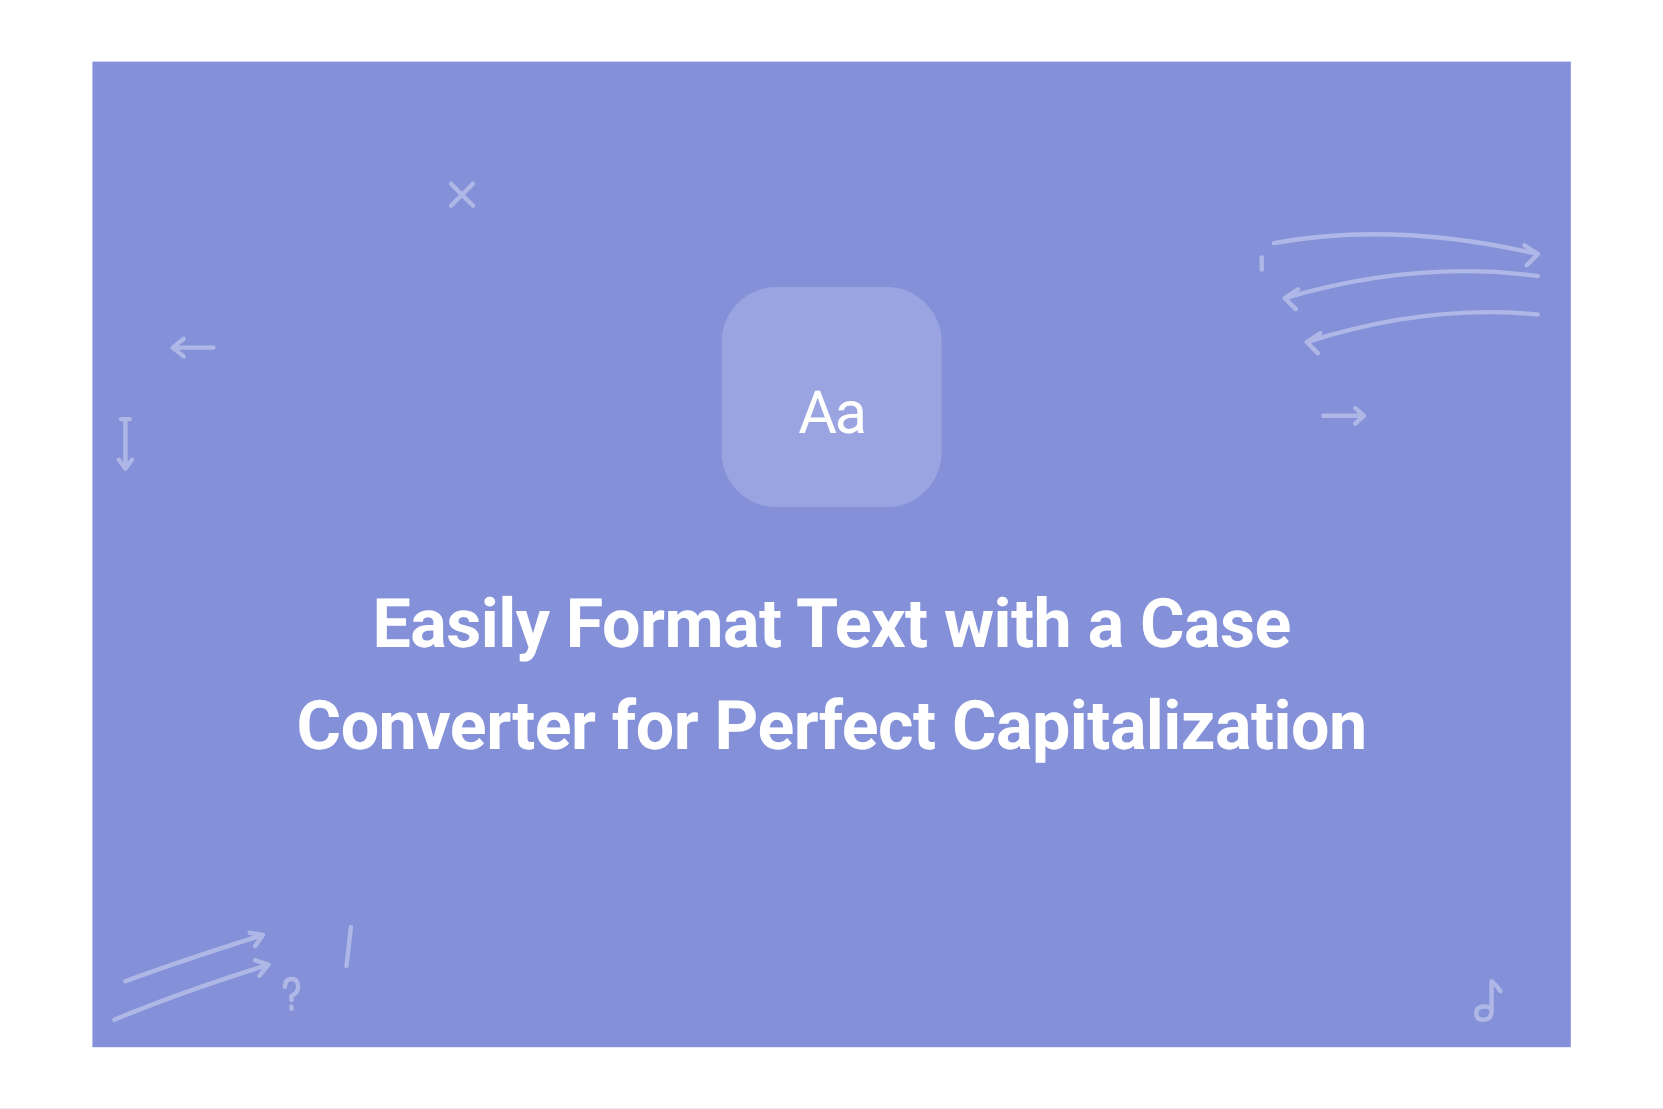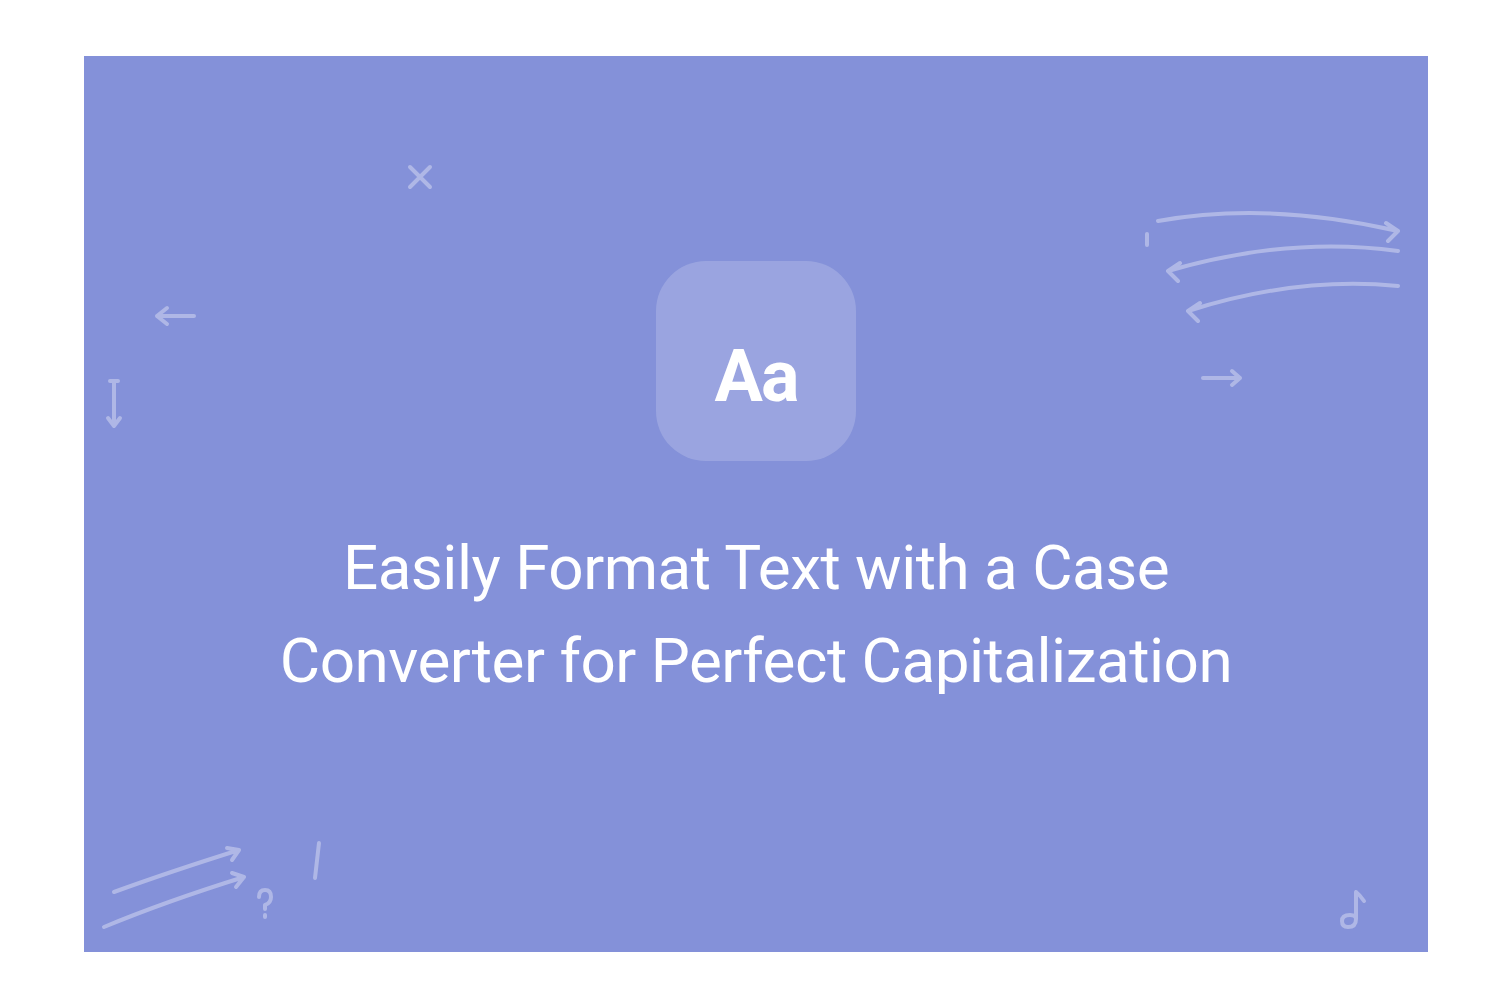--- a/index.html
+++ b/index.html
@@ -37,30 +37,30 @@
       border-radius: 50px;
       display: flex;
       align-items: center;
       justify-content: center;
       margin-bottom: 60px;
       margin-top: -40px;
     }
     
     .icon-text {
       color: #ffffff;
-      font-size: 72px;
-      font-weight: 700;
+      font-size: 54px;
+      font-weight: 400;
       letter-spacing: -2px;
       margin-top: 30px;
     }
     
     .headline {
       color: #ffffff;
       font-size: 62px;
-      font-weight: 400;
+      font-weight: 700;
       text-align: center;
       line-height: 1.5;
       max-width: 1050px;
       letter-spacing: -0.5px;
     }
     
     .doodle {
       position: absolute;
       stroke: rgba(255, 255, 255, 0.35);
       stroke-width: 4;

